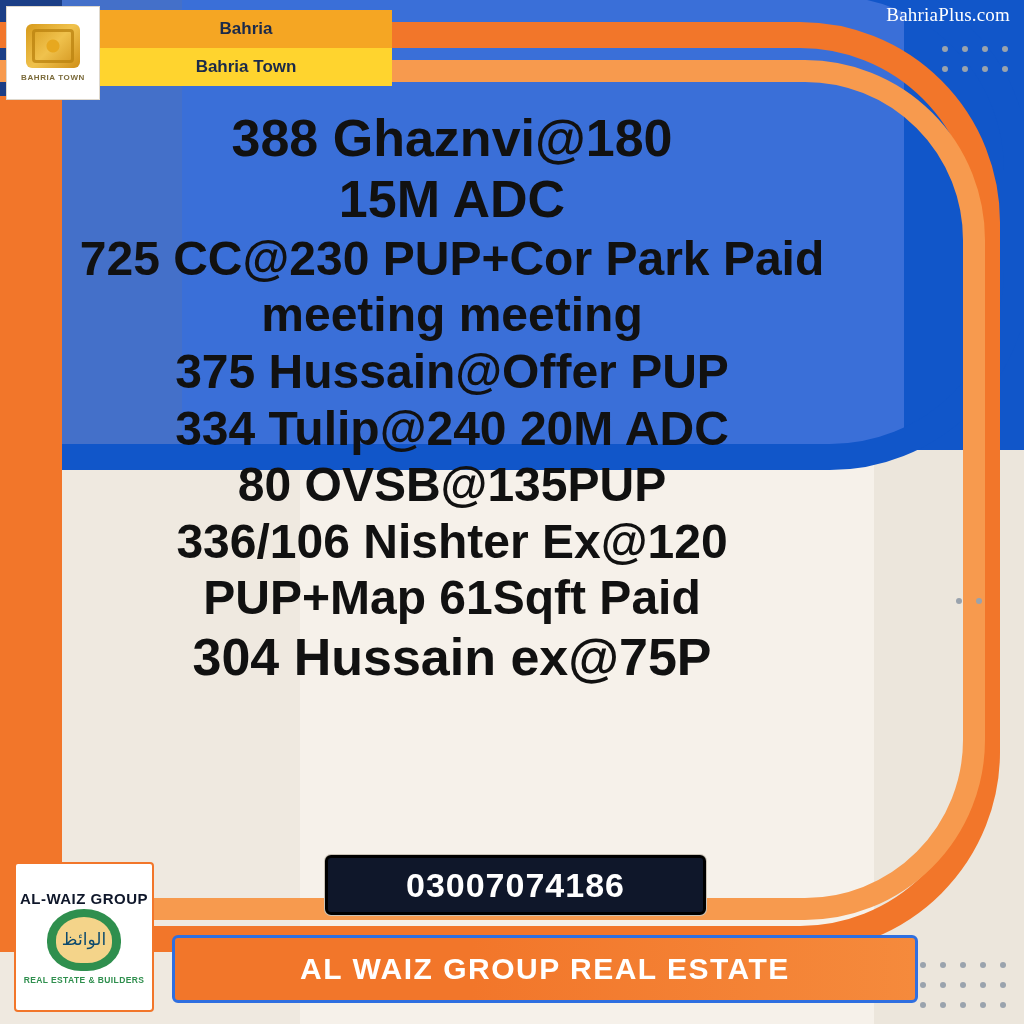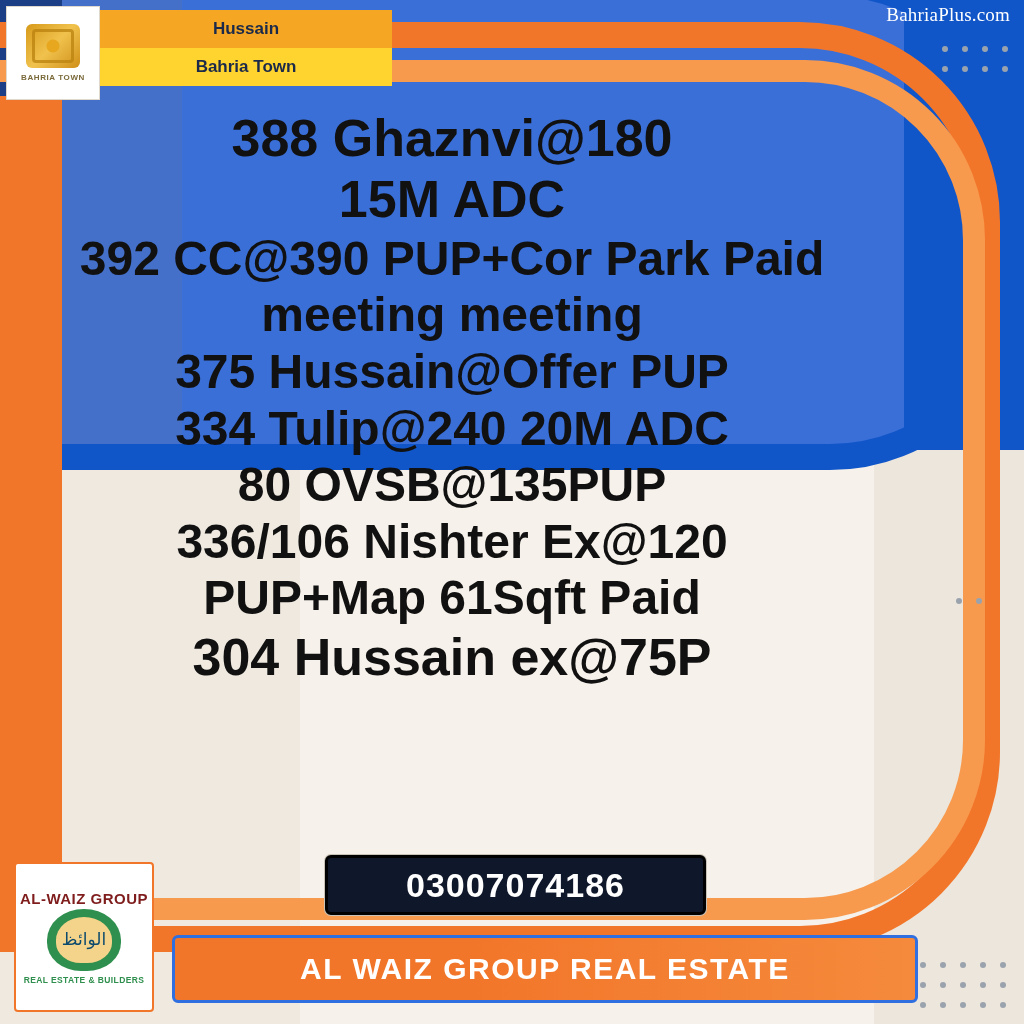--- a/index.html
+++ b/index.html
@@ -259,21 +259,21 @@
     border-radius: 4px;
     display: flex;
     flex-direction: column;
     align-items: center;
     justify-content: center;
     overflow: hidden;
   }
   .cl-name {
     font-size: 15px;
     font-weight: bold;
-    color: #7f1d1d;
+    color: #0f172a;
     letter-spacing: .5px;
   }
   .cl-badge {
     width: 74px; height: 62px;
     margin-top: 2px;
     border-radius: 50% 50% 46% 46%;
     background: #2f8f4e;
     position: relative;
     display: flex;
     align-items: center;
@@ -348,28 +348,28 @@
   </div>
 
   <div class="site-tag">BahriaPlus.com</div>
 
   <div class="btl-logo">
     <div class="btl-emblem"></div>
     <div class="btl-logo-text">BAHRIA TOWN</div>
   </div>
 
   <div class="title-stack">
-    <div class="title-row title-row-1">Hussain</div>
+    <div class="title-row title-row-1">Bahria</div>
     <div class="title-row title-row-2">Bahria Town</div>
   </div>
 
   <div class="listing">
     <div class="listing-line on-blue s-52">388 Ghaznvi@180</div>
     <div class="listing-line on-blue s-52">15M ADC</div>
-    <div class="listing-line on-blue s-48">392 CC@390 PUP+Cor Park Paid</div>
+    <div class="listing-line on-blue s-48">725 CC@230 PUP+Cor Park Paid</div>
     <div class="listing-line on-blue s-48">meeting meeting</div>
     <div class="listing-line on-blue s-48">375 Hussain@Offer PUP</div>
     <div class="listing-line s-48">334 Tulip@240 20M ADC</div>
     <div class="listing-line s-48">80 OVSB@135PUP</div>
     <div class="listing-line s-48">336/106 Nishter Ex@120</div>
     <div class="listing-line s-48">PUP+Map 61Sqft Paid</div>
     <div class="listing-line s-52">304 Hussain ex@75P</div>
   </div>
 
   <div class="phone-pill">

